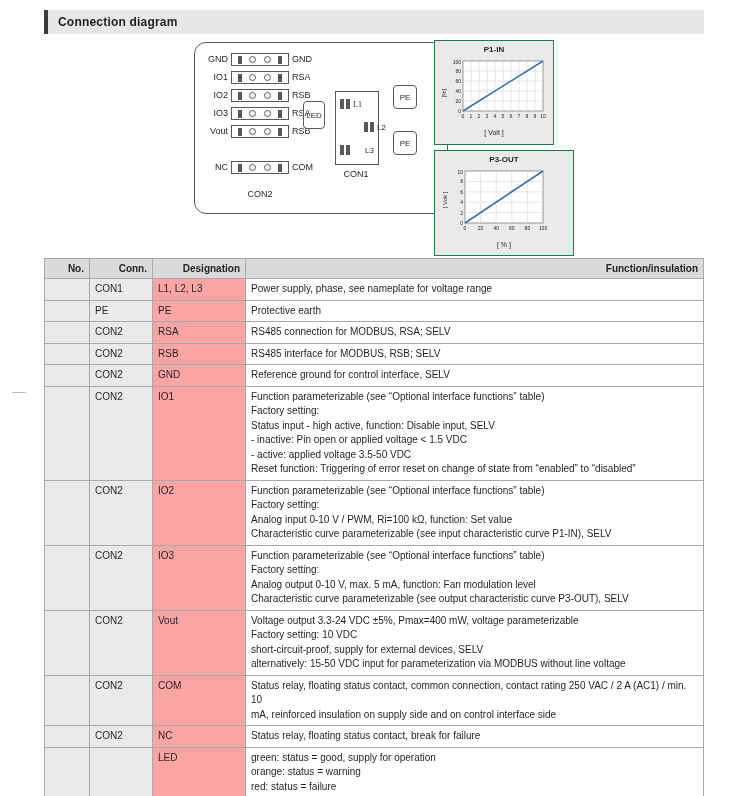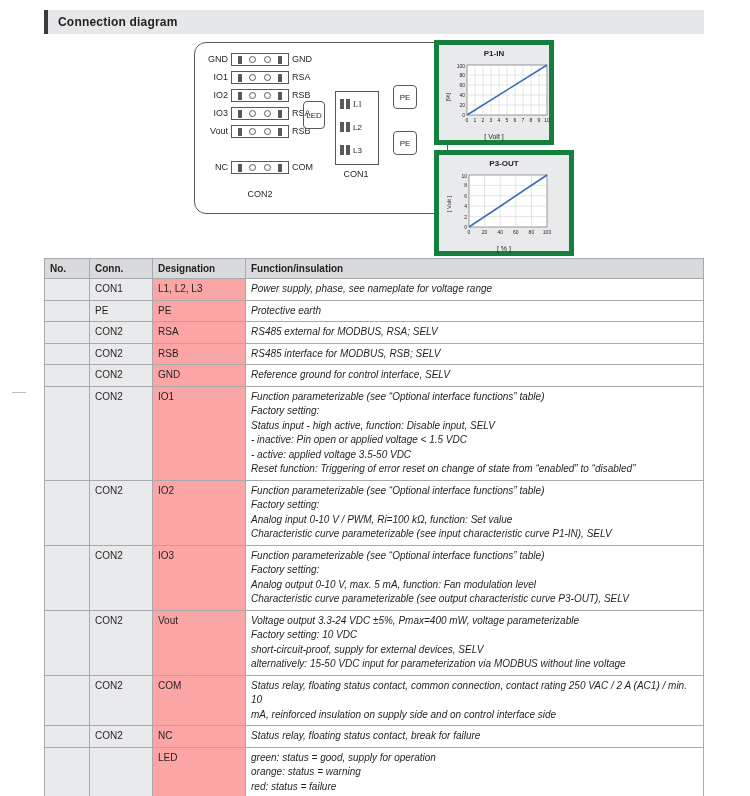--- a/index.html
+++ b/index.html
@@ -194,21 +194,21 @@
     justify-content: center;
     font-size: 8px;
   }
   .pe1 { left: 198px; top: 42px; }
   .pe2 { left: 198px; top: 88px; }
 
   
   .chart-card {
     position: absolute;
     background: #e9eaec;
-    border: 5px solid #15803d;
+    border: 1px solid #15803d;
     box-sizing: border-box;
   }
   .chart-card.p1 { left: 390px; top: 0px; width: 120px; height: 105px; }
   .chart-card.p3 { left: 390px; top: 110px; width: 140px; height: 106px; }
   .chart-title {
     text-align: center;
     font-size: 8px;
     font-weight: bold;
     margin-top: 4px;
     color: #231f20;
@@ -229,37 +229,37 @@
     position: absolute;
     left: 44px;
     top: 258px;
     width: 660px;
     border-collapse: collapse;
     font-size: 10px;
   }
   table.spec th {
     background: #d9dadc;
     border: 1px solid #a7a9ac;
-    text-align: left;
+    text-align: right;
     font-weight: bold;
     font-size: 10px;
     padding: 4px 5px;
     color: #231f20;
   }
   table.spec td {
     border: 1px solid #a7a9ac;
     padding: 3px 5px;
     vertical-align: top;
     line-height: 1.45;
     color: #231f20;
   }
   table.spec td.c0 { width: 34px; background: #e9eaec; }
   table.spec td.c1 { width: 52px; background: #e9eaec; }
   table.spec td.c2 { width: 82px; background: #fca5a5; }
-  table.spec td.c3 { background: #ffffff; font-style: italic; }
+  table.spec td.c3 { background: #ffffff; }
   table.spec th.h0 { width: 34px; }
   table.spec th.h1 { width: 52px; }
   table.spec th.h2 { width: 82px; }
 
   
   .watermark {
     position: absolute;
     left: 150px;
     top: 352px;
     width: 470px;
@@ -370,28 +370,28 @@
       </div>
 
       <div class="con1-block">
         <div class="l-row" style="top:4px;font-family:Liberation Serif, serif;">
           <span class="l-pins">
             <span class="pin-bar"></span>
               <span class="pin-bar"></span>
           </span>
           <span class="l-label">L1</span>
         </div>
-        <div class="l-row" style="top:27px;">
+        <div class="l-row" style="top:27px;margin-left:24px;">
           <span class="l-pins">
             <span class="pin-bar"></span>
               <span class="pin-bar"></span>
           </span>
           <span class="l-label">L2</span>
         </div>
-        <div class="l-row" style="top:50px;">
+        <div class="l-row" style="top:50px;justify-content:space-between;">
           <span class="l-pins">
             <span class="pin-bar"></span>
               <span class="pin-bar"></span>
           </span>
           <span class="l-label">L3</span>
         </div>
       </div>
       <div class="con1-caption">CON1</div>
 
       <div class="pe-box pe1">
@@ -525,21 +525,21 @@
         <td class="c2">PE</td>
         <td class="c3">
           <div>Protective earth</div>
         </td>
       </tr>
       <tr>
         <td class="c0"></td>
         <td class="c1">CON2</td>
         <td class="c2">RSA</td>
         <td class="c3">
-          <div>RS485 external for MODBUS, RSA; SELV</div>
+          <div>RS485 connection for MODBUS, RSA; SELV</div>
         </td>
       </tr>
       <tr>
         <td class="c0"></td>
         <td class="c1">CON2</td>
         <td class="c2">RSB</td>
         <td class="c3">
           <div>RS485 interface for MODBUS, RSB; SELV</div>
         </td>
       </tr>

